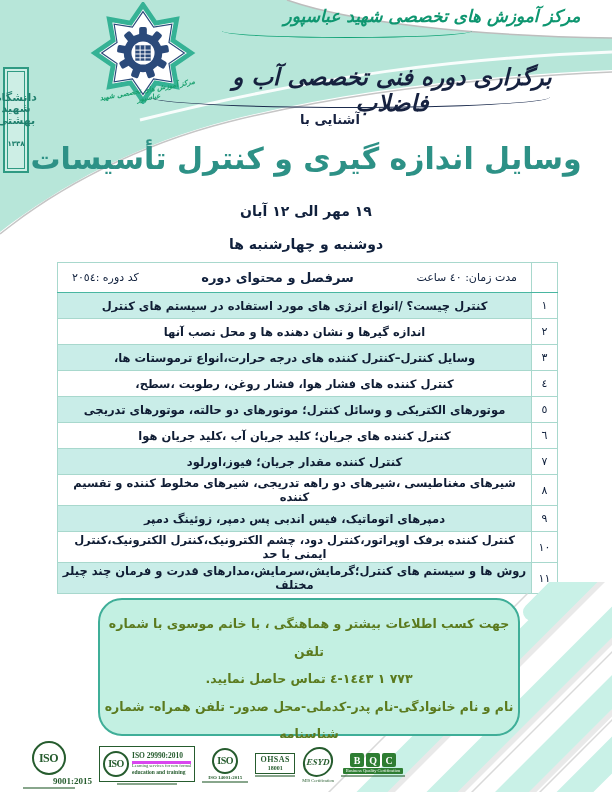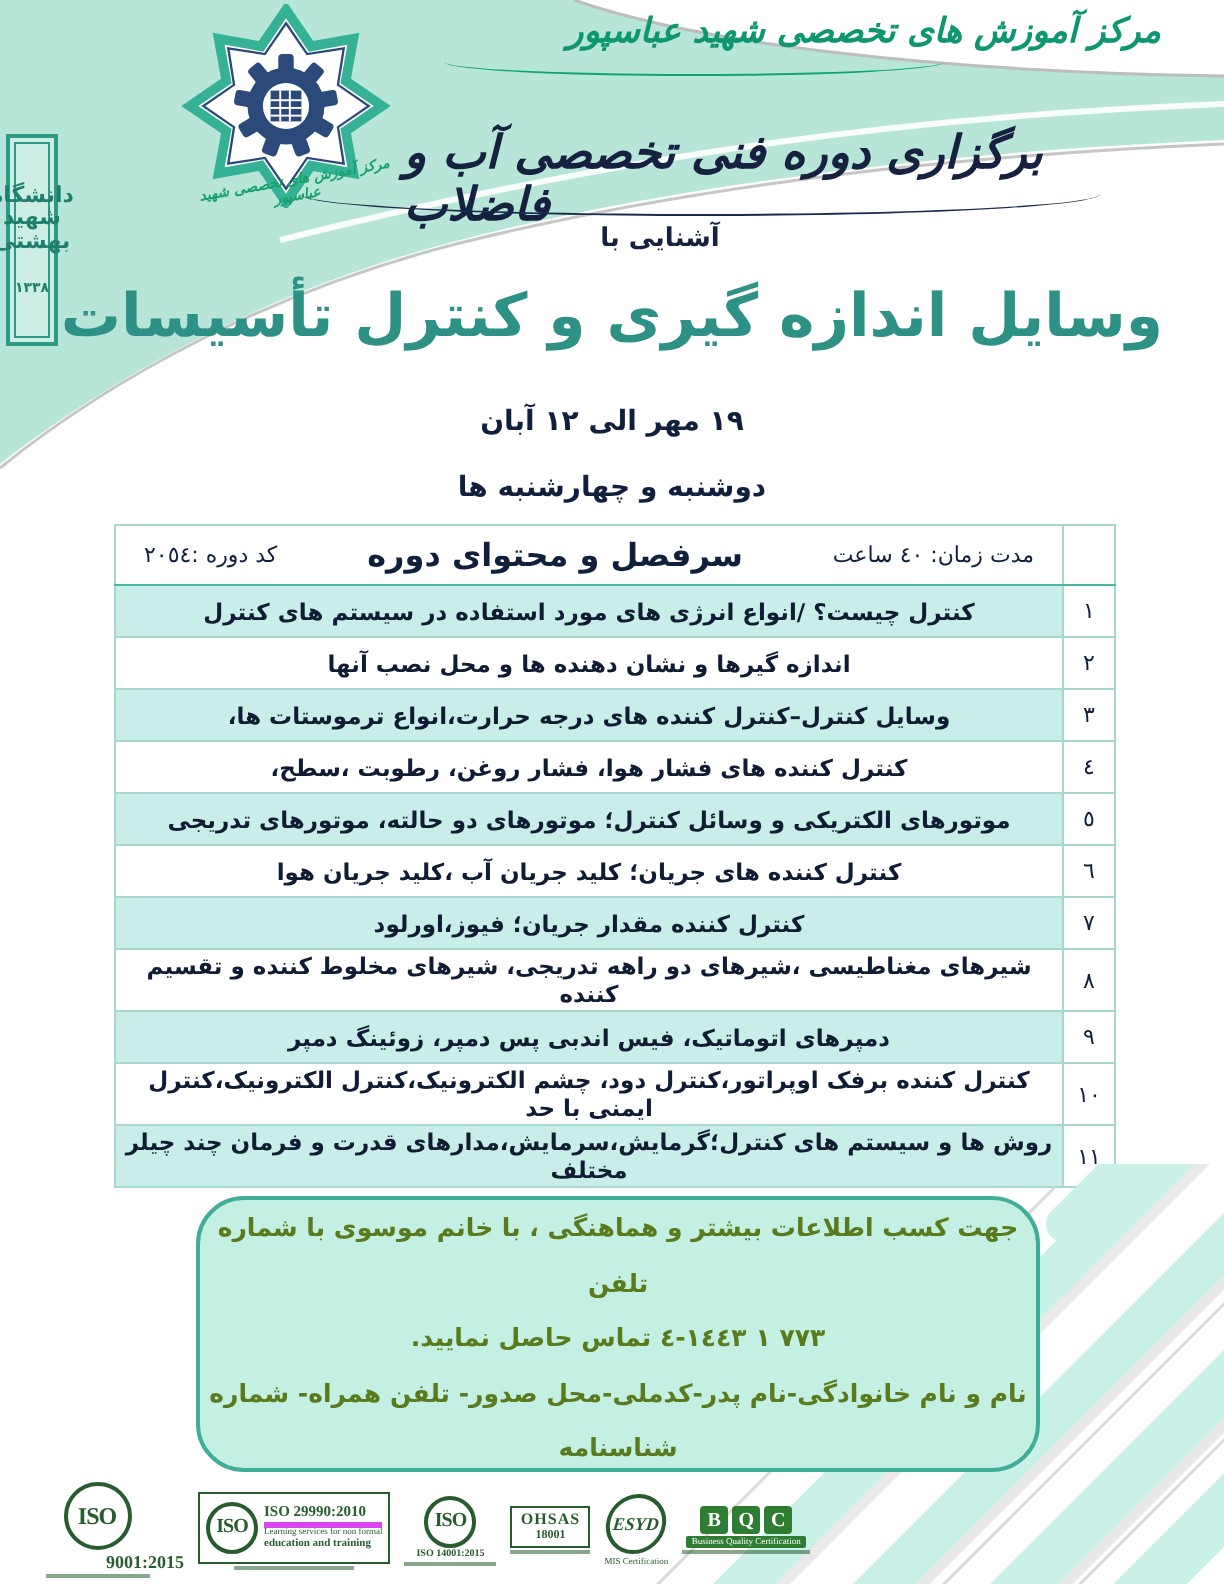--- a/index.html
+++ b/index.html
@@ -39,21 +39,21 @@
   .org-callig{
     right:10px; top:6px; width:340px; text-align:center;
     color:#0e9670; font-size:17px; font-weight:bold; font-style:italic;
     direction:rtl;
   }
   .org-callig-swoosh{
     right:140px; top:24px; width:250px; height:14px;
     border-bottom:1.5px solid #0fa275; border-radius:50%;
   }
   .course-callig{
-    right:30px; top:64px; width:380px; text-align:left;
+    right:30px; top:64px; width:380px; text-align:center;
     color:#16213f; font-size:23px; font-weight:bold; font-style:italic;
     direction:rtl;
   }
   .course-callig-swoosh{
     left:150px; top:86px; width:400px; height:22px;
     border-bottom:1.5px solid #1b2b4d; border-radius:50%;
   }
   .intro{ left:0; top:112px; width:612px; text-align:center;
     color:#16213f; font-size:13px; font-weight:bold; direction:rtl;padding-left:48px; }
   .course-title{ left:0; top:141px; width:612px; text-align:center;
@@ -73,28 +73,28 @@
     border:1px solid #a8d8cd; text-align:center; vertical-align:middle;
   }
   .syl td.num{ width:26px; font-size:11px; color:#10203c; background:#fff; }
   .syl td.topic{ font-size:11.5px; font-weight:bold; color:#0f1c33; height:26px; padding:1px 4px; }
   .syl thead td{ height:30px; background:#fff; border-bottom:1.5px solid #49b6a1; }
   .syl tbody tr:nth-child(odd) td.topic{ background:#c9ede8; }
   .hdr-flex{
     display:flex; justify-content:space-between; align-items:center;
     padding:0 14px; font-weight:normal; font-size:11px; color:#10203c;
   }
-  .hdr-flex .mid{ font-weight:bold; font-size:16px; }
+  .hdr-flex .mid{ font-weight:bold; font-size:13px; }
 
   
   .info-box{
     left:98px; top:598px; width:422px; height:138px;
     background:#c3f0e2; border:2.5px solid #3fae98; border-radius:24px;
     direction:rtl; text-align:center; color:#5b7a1e; font-weight:bold;
-    font-size:12.5px; line-height:27.5px; 
+    font-size:12.5px; line-height:27.5px; padding-top:10px;
     z-index:3;
   }
   .info-box .u{ text-decoration:underline; }
 
   
   #stripes{ right:0; bottom:0; width:330px; height:210px; z-index:1; }
 
   
   .iso-strip{
     left:5px; bottom:3px; height:48px; display:flex; align-items:center; gap:7px;

